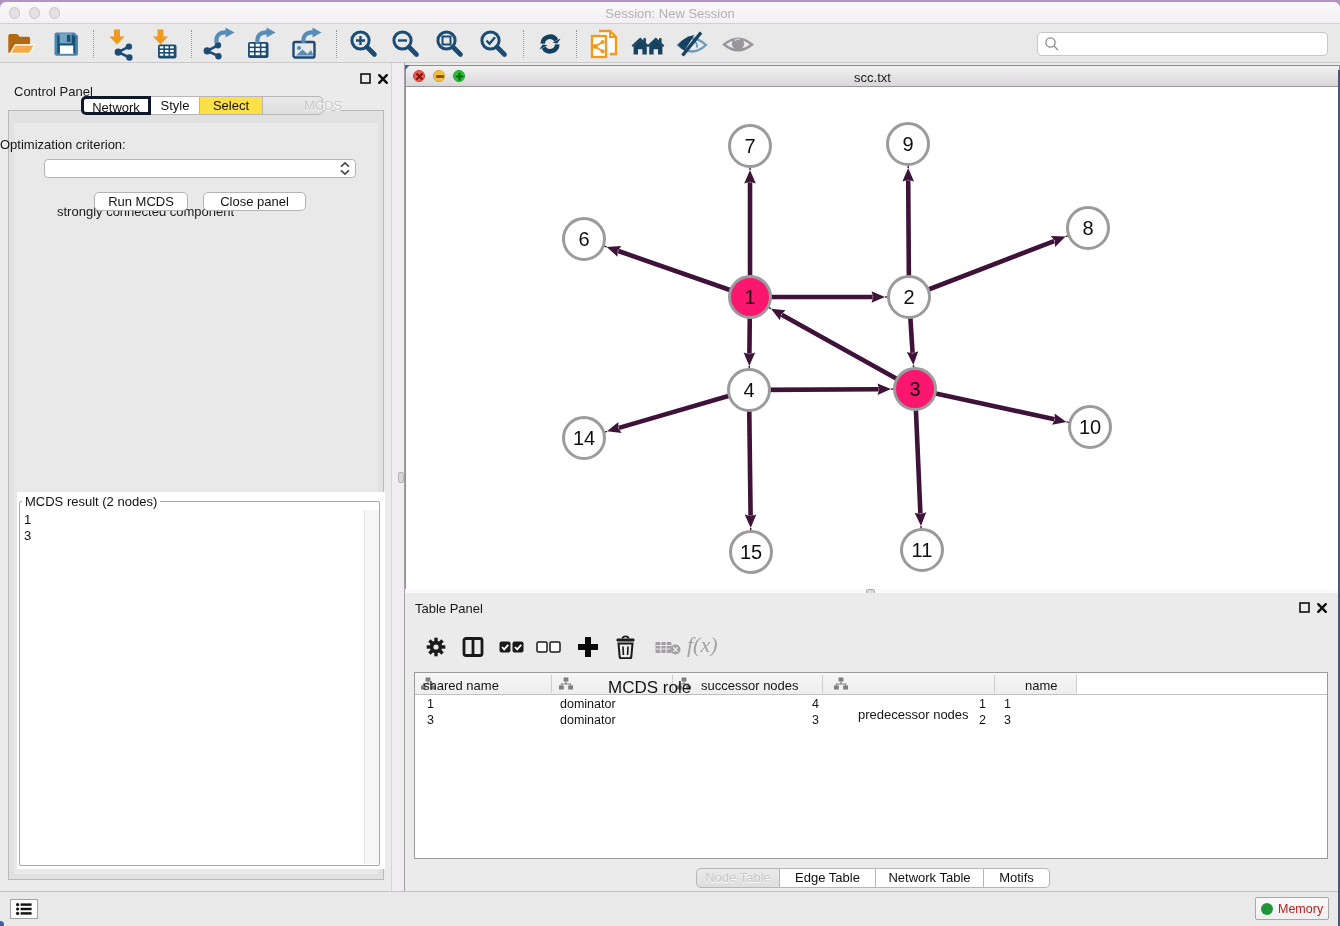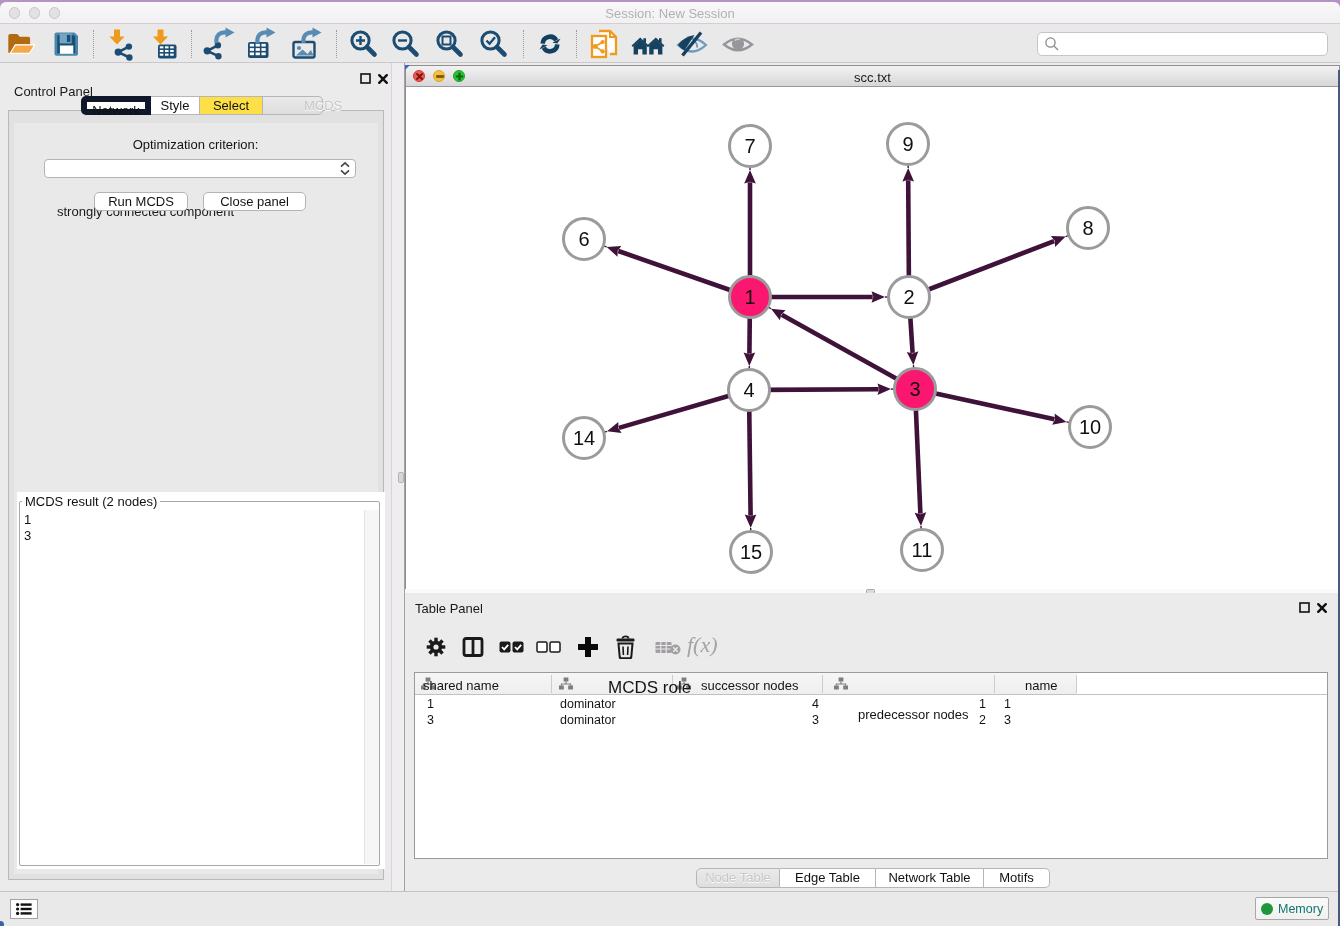--- a/index.html
+++ b/index.html
@@ -154,26 +154,26 @@
 <svg class="ic" style="left:360px;top:73px" width="11" height="11" viewBox="0 0 11 11">
     <rect x="1" y="1" width="9" height="9" fill="none" stroke="#111" stroke-width="1.6"></rect>
   </svg>
 <svg class="ic" style="left:377px;top:73px" width="12" height="12" viewBox="0 0 12 12">
     <path d="M2.2 2.2 L9.8 9.8 M9.8 2.2 L2.2 9.8" stroke="#111" stroke-width="2.4" stroke-linecap="round"></path>
   </svg>
 
 <div class="abs" style="left:8px;top:110px;width:376px;height:770px;background:#e2e1e2;border:1px solid #bab8ba;"></div>
 <div class="abs" style="left:14px;top:123px;width:364px;height:751px;background:#eae9ea;"></div>
 
-<div class="abs" style="left:81px;top:96px;width:70px;height:19px;background:#ffffff;border:6px solid #0f172a;border-radius:5px 0 0 5px;text-align:center;font-size:13px;color:#111;line-height:17px;">Network</div>
+<div class="abs" style="left:81px;top:96px;width:70px;height:19px;background:#ffffff;border:3px solid #0f172a;border-radius:5px 0 0 5px;text-align:center;font-size:13px;color:#111;line-height:17px;">Network</div>
 <div class="abs" style="left:151px;top:96px;width:49px;height:19px;background:#ffffff;border:1px solid #b7b5b7;border-left:none;text-align:center;font-size:13px;color:#111;line-height:17px;">Style</div>
 <div class="abs" style="left:200px;top:96px;width:63px;height:19px;background:#fde047;border:1px solid #b7b5b7;border-left:none;text-align:center;font-size:13px;color:#111;line-height:17px;">Select</div>
 <div class="abs" style="left:263px;top:96px;width:60px;height:19px;background:linear-gradient(#ebeaeb,#dededd);border:1px solid #b7b5b7;border-left:none;border-radius:0 5px 5px 0;text-align:center;font-size:13px;color:#c8c6c8;text-shadow:0 1px 0 #ffffff;line-height:17px;padding-left:41px;">MCDS</div>
 
-<div class="abs" style="left:0;top:137px;width:391px;text-align:center;font-size:13px;color:#141414;">Optimization criterion:</div>
+<div class="abs" style="left:0;top:137px;width:391px;text-align:left;font-size:13px;color:#141414;">Optimization criterion:</div>
 <div class="abs" style="left:44px;top:159px;width:312px;height:19px;background:#ffffff;border:1px solid #b5b3b5;border-radius:4px;"></div>
 <div class="abs" style="left:57px;top:161px;font-size:13px;color:#1a1a1a;margin-top:43px;">strongly connected component</div>
 <svg class="ic" style="left:338px;top:161px" width="14" height="15" viewBox="0 0 14 15">
     <path d="M3 5.6 L7 1.8 L11 5.6" fill="none" stroke="#4a484a" stroke-width="1.7"></path>
     <path d="M3 9.4 L7 13.2 L11 9.4" fill="none" stroke="#4a484a" stroke-width="1.7"></path>
   </svg>
 <div class="abs" style="left:94px;top:192px;width:94px;height:19px;background:#ffffff;border:1px solid #b5b3b5;border-radius:5px;text-align:center;font-size:13px;color:#141414;line-height:18px;">Run MCDS</div>
 <div class="abs" style="left:203px;top:192px;width:103px;height:19px;background:#ffffff;border:1px solid #b5b3b5;border-radius:5px;text-align:center;font-size:13px;color:#141414;line-height:18px;">Close panel</div>
 
 <div class="abs" style="left:17px;top:492px;width:368px;height:377px;background:#ffffff;"></div>
@@ -392,16 +392,16 @@
 <svg class="ic" style="left:16px;top:903px" width="16" height="12" viewBox="0 0 16 12">
     <circle cx="1.6" cy="1.6" r="1.6" fill="#111"></circle>
     <circle cx="1.6" cy="6" r="1.6" fill="#111"></circle>
     <circle cx="1.6" cy="10.4" r="1.6" fill="#111"></circle>
     <rect x="4.6" y="0.4" width="11" height="2.4" fill="#111"></rect>
     <rect x="4.6" y="4.8" width="11" height="2.4" fill="#111"></rect>
     <rect x="4.6" y="9.2" width="11" height="2.4" fill="#111"></rect>
   </svg>
 <div class="abs" style="left:1255px;top:897px;width:74px;height:23px;background:linear-gradient(#fbfafb,#f1f0f1);border:1px solid #a8a6a8;border-radius:2px;"></div>
 <div class="abs" style="left:1261px;top:902.5px;width:12px;height:12px;border-radius:50%;background:#1f9639;"></div>
-<div class="abs" style="left:1278px;top:902px;font-size:12.5px;color:#0f766e;">Memory</div>
+<div class="abs" style="left:1278px;top:902px;font-size:12.5px;color:#b91c1c;">Memory</div>
 <div class="abs" style="left:1337.5px;top:70px;width:2.5px;height:856px;background:#49597e;"></div>
 
 <div class="abs" style="left:-3px;top:921px;width:7px;height:7px;border-radius:50%;background:#3864a8;"></div>
 
 </body></html>

